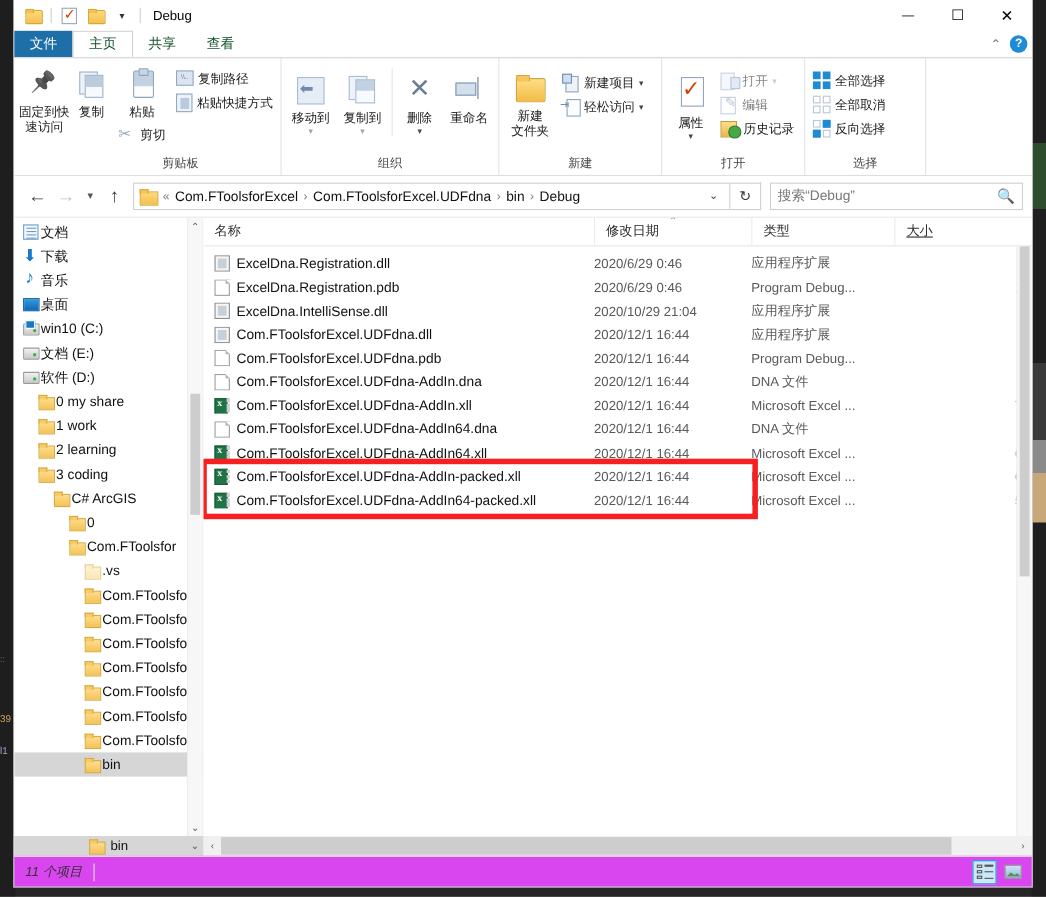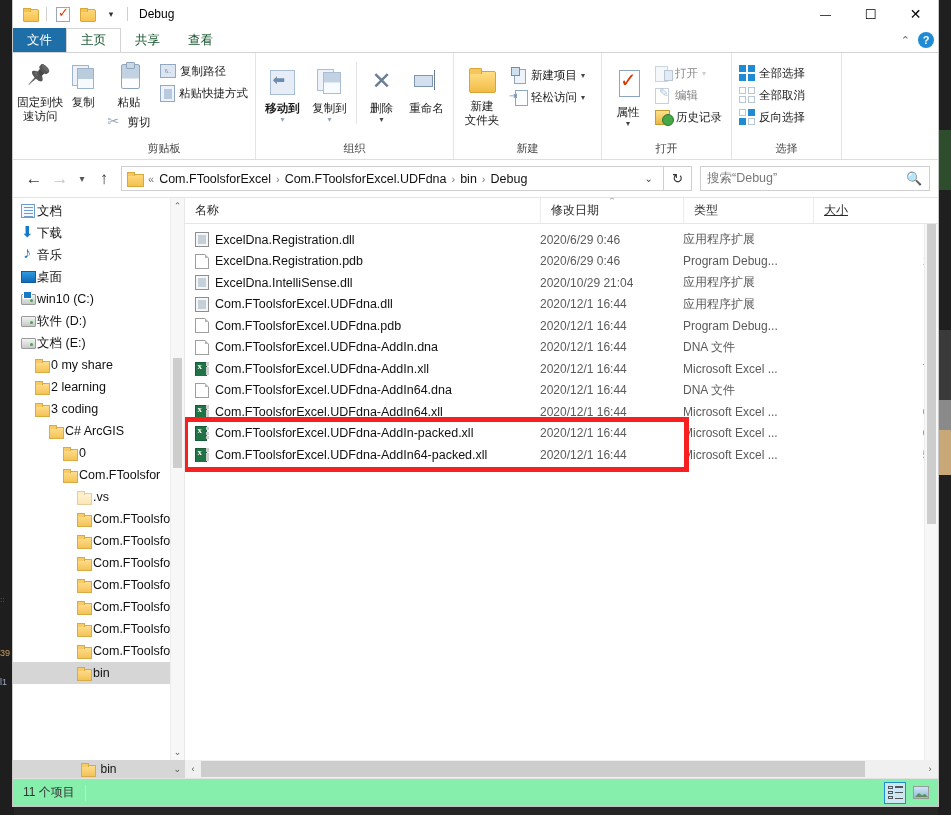--- a/index.html
+++ b/index.html
@@ -256,22 +256,22 @@
   .hscroll-row { flex: 0 0 18px; display:flex; align-items:stretch; background:#f0f0f0; }
   .hs-left { width:172px; flex:0 0 172px; background:#d6d6d6; display:flex; align-items:center; justify-content:center; position:relative; }
   .hs-left .sel-folder { display:flex; align-items:center; gap:5px; font-size:12px; color:#111; }
   .hs-left .dncaret { position:absolute; right:4px; font-size:9px; color:#555; }
   .hs-track { flex:1; background:#f0f0f0; display:flex; align-items:center; position:relative; }
   .hs-btn { width:16px; height:100%; display:flex; align-items:center; justify-content:center; font-size:9px; color:#555; }
   .hs-thumb { position:absolute; left:16px; right:73px; top:1px; bottom:1px; background:#cdcdcd; }
 
   
   .statusbar {
-    flex: 0 0 28px; height:28px; background:#86efac; border-top:1px solid #e2e2e2;
-    display:flex; align-items:center; padding: 0 6px; position:relative;
+    flex: 0 0 28px; height:28px; background:#d946ef; border-top:1px solid #e2e2e2;
+    display:flex; align-items:center; padding: 0 6px; position:relative;font-style:italic;
   }
   .st-count { font-size:12px; color:#333; padding-left:4px; }
   .st-sep { width:1px; height:16px; background:#dcdcdc; margin-left:10px; }
   .viewbtns { margin-left:auto; display:flex; align-items:center; gap:4px; }
   .vbtn { width:22px; height:22px; display:flex; align-items:center; justify-content:center; }
   .vbtn.active { background:#cce8f7; border:1px solid #1e8bd4; }
   .ic-details { width:15px; height:13px; display:flex; gap:2px; }
   .ic-details .l { width:5px; display:flex; flex-direction:column; justify-content:space-between; }
   .ic-details .l i { height:3px; border:1px solid #555; display:block; }
   .ic-details .r { flex:1; display:flex; flex-direction:column; justify-content:space-between; }
@@ -374,21 +374,21 @@
               <span class="ic-shortcut"></span>
               <span class="lbl">粘贴快捷方式</span>
             </div>
           </div>
         </div>
         <div class="rgroup-title" style="margin-left:60px;">剪贴板</div>
       </div>
 
       <div class="rgroup" style="width:198px;">
         <div class="rgroup-body" style="padding-top:6px;">
-          <div class="bigbtn" style="width:48px;font-weight:bold;">
+          <div class="bigbtn" style="width:48px;">
             <div class="icn">
                 <span class="ic ic-moveto"></span>
               </div>
             <div class="lbl">移动到</div>
             <div class="dropcaret dim">▾</div>
           </div>
           <div class="bigbtn" style="width:48px;">
             <div class="icn">
                 <span class="ic ic-copyto"></span>
               </div>
@@ -574,35 +574,42 @@
               <span class="ti">
                 <span class="drv-ico win"></span>
               </span>
               <span class="tx">win10 (C:)</span>
             </div>
             <div class="tnode">
               <span style="display:inline-block;width:6px;flex:0 0 6px;"></span>
               <span class="ti">
                 <span class="drv-ico"></span>
               </span>
+              <span class="tx">文档 (E:)</span>
+            </div>
+            <div class="tnode">
+              <span style="display:inline-block;width:6px;flex:0 0 6px;"></span>
+              <span class="ti">
+                <span class="drv-ico"></span>
+              </span>
               <span class="tx">软件 (D:)</span>
             </div>
             <div class="tnode">
-              <span style="display:inline-block;width:6px;flex:0 0 6px;"></span>
-              <span class="ti">
-                <span class="drv-ico"></span>
-              </span>
-              <span class="tx">文档 (E:)</span>
-            </div>
-            <div class="tnode">
               <span style="display:inline-block;width:20px;flex:0 0 20px;"></span>
               <span class="ti">
                 <span class="f-ico"></span>
               </span>
               <span class="tx">0 my share</span>
+            </div>
+            <div class="tnode">
+              <span style="display:inline-block;width:20px;flex:0 0 20px;"></span>
+              <span class="ti">
+                <span class="f-ico"></span>
+              </span>
+              <span class="tx">1 work</span>
             </div>
             <div class="tnode">
               <span style="display:inline-block;width:20px;flex:0 0 20px;"></span>
               <span class="ti">
                 <span class="f-ico"></span>
               </span>
               <span class="tx">2 learning</span>
             </div>
             <div class="tnode">
               <span style="display:inline-block;width:20px;flex:0 0 20px;"></span>

